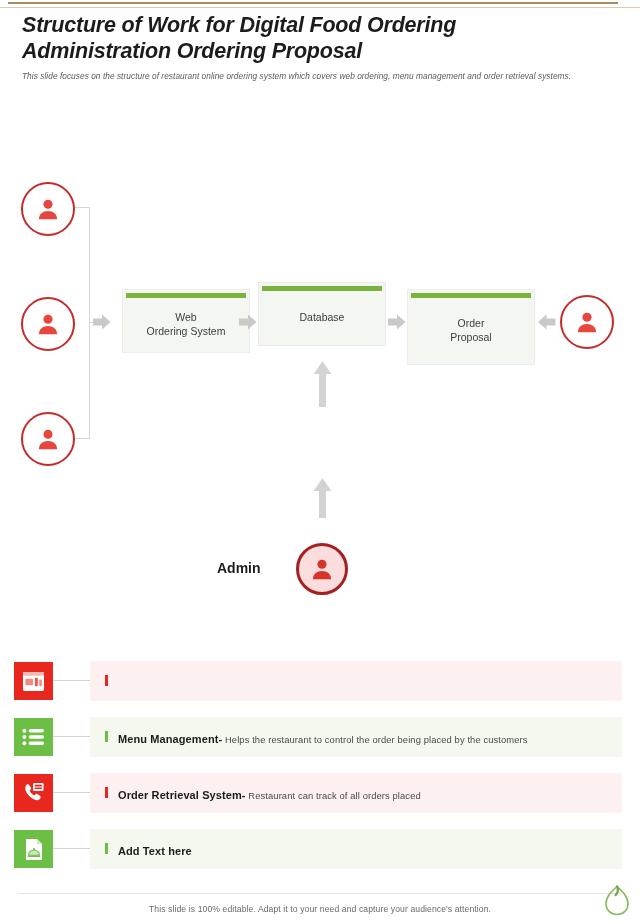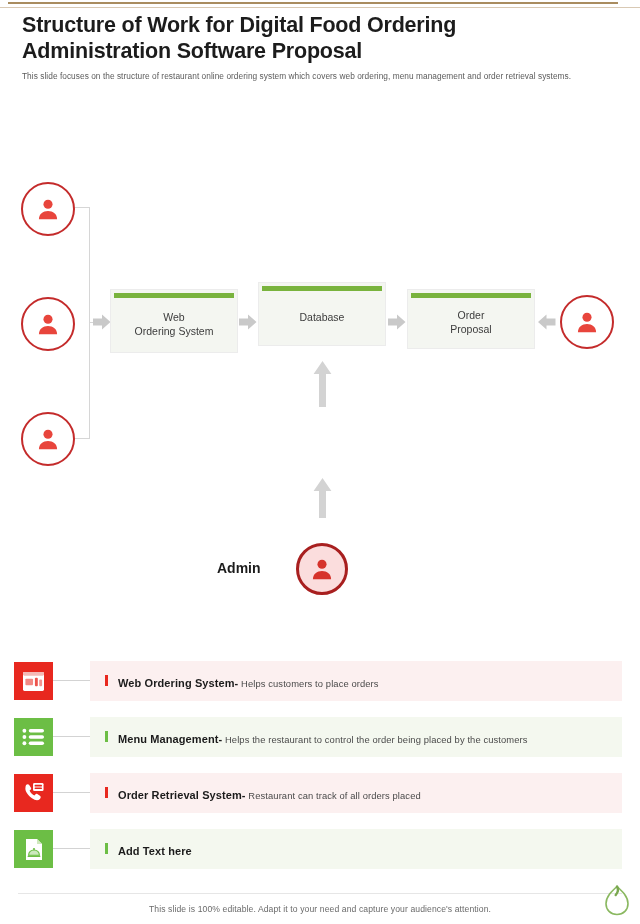--- a/index.html
+++ b/index.html
@@ -10,21 +10,21 @@
     overflow: hidden;
   }
   .slide { position: relative; width: 640px; height: 924px; background: #fff; }
 
   
   .top-rule { position: absolute; left: 0; top: 0; width: 640px; height: 10px; }
   .top-rule .l1 { position: absolute; left: 8px; top: 2px; width: 610px; height: 2px; background: #a98c5f; }
   .top-rule .l2 { position: absolute; left: 0px; top: 7px; width: 640px; height: 1px; background: #d9c9b4; }
 
   
-  .header { position: absolute; left: 22px; top: 12px; width: 600px; }
+  .header { position: absolute; left: 22px; top: 12px; width: 600px; font-style: italic; }
   .title {
     font-size: 21.5px; font-weight: bold; color: #1c1c1c;
     line-height: 26px; letter-spacing: -0.2px;
   }
   .subtitle {
     margin-top: 7px; font-size: 8.3px; color: #5b5b5b;
     line-height: 11.5px; width: 590px; letter-spacing: 0.05px;
   }
 
   
@@ -90,21 +90,21 @@
 <div class="slide">
 
   <div class="top-rule">
     <div class="l1"></div>
     <div class="l2"></div>
   </div>
 
   <div class="header">
     <div class="title">
       <div>Structure of Work for Digital Food Ordering</div>
-      <div>Administration Software Proposal</div>
+      <div>Administration Ordering Proposal</div>
     </div>
     <div class="subtitle">This slide focuses on the structure of restaurant online ordering system which covers web ordering, menu management and order retrieval systems.</div>
   </div>
 
   <div class="diagram">
 
     <div class="conn" style="left:89px; top:57px; width:1px; height:231px;"></div>
     <div class="conn" style="left:49px; top:57px; width:41px; height:1px;"></div>
     <div class="conn" style="left:49px; top:288px; width:41px; height:1px;"></div>
     <div class="conn" style="left:89px; top:172px; width:12px; height:1px;"></div>
@@ -127,21 +127,21 @@
         <path d="M3.6 21.5c0-4.8 3.8-7.6 8.4-7.6s8.4 2.8 8.4 7.6z" fill="#e8453c"></path>
       </svg>
     </div>
 
     <div class="arrow" style="left:93px; top:163px;">
       <svg width="18" height="18" viewBox="0 0 18 18">
         <path d="M0 5.6h9V1.5L17.5 9 9 16.5V12.4H0z" fill="#c9c9c9"></path>
       </svg>
     </div>
 
-    <div class="node" style="left:110px; top:139px; width:128px; height:64px;justify-content:center;">
+    <div class="node" style="left:122px; top:139px; width:128px; height:64px;justify-content:center;">
       <div class="cap"></div>
       <div class="label">
         <div>Web</div>
         <div>Ordering System</div>
       </div>
     </div>
 
     <div class="arrow" style="left:239px; top:163px;">
       <svg width="18" height="18" viewBox="0 0 18 18">
         <path d="M0 5.6h9V1.5L17.5 9 9 16.5V12.4H0z" fill="#c9c9c9"></path>
@@ -154,21 +154,21 @@
         <div>Database</div>
       </div>
     </div>
 
     <div class="arrow" style="left:388px; top:163px;">
       <svg width="18" height="18" viewBox="0 0 18 18">
         <path d="M0 5.6h9V1.5L17.5 9 9 16.5V12.4H0z" fill="#c9c9c9"></path>
       </svg>
     </div>
 
-    <div class="node" style="left:407px; top:139px; width:128px; height:60px;">
+    <div class="node" style="left:407px; top:139px; width:128px; height:76px;">
       <div class="cap"></div>
       <div class="label">
         <div>Order</div>
         <div>Proposal</div>
       </div>
     </div>
 
     <div class="arrow" style="left:538px; top:163px;">
       <svg width="18" height="18" viewBox="0 0 18 18">
         <path d="M17.5 5.6h-9V1.5L0 9l8.5 7.5V12.4h9z" fill="#c9c9c9"></path>
@@ -212,23 +212,20 @@
           <rect x="1" y="1" width="22" height="20" rx="1.5" fill="#fff"></rect>
           <rect x="1" y="1" width="22" height="4" rx="1.5" fill="#f4b9b6"></rect>
           <rect x="3.5" y="8" width="8" height="7" rx="1" fill="#e8281f" opacity="0.55"></rect>
           <rect x="13.5" y="7" width="3" height="9" rx="1" fill="#e8281f" opacity="0.8"></rect>
           <rect x="18" y="9" width="3" height="7" rx="1" fill="#e8281f" opacity="0.5"></rect>
         </svg>
       </div>
       <div class="lline"></div>
       <div class="lbar red">
         <div class="ltick red"></div>
-        <div class="ltext">
-          <span class="ltitle">Web Ordering System-</span><span class="ldesc"> Helps customers to place orders</span>
-        </div>
       </div>
     </div>
 
     <div class="lrow" style="top:64px;padding-left:44px;">
       <div class="lsq green">
         <svg width="23" height="20" viewBox="0 0 24 20">
           <circle cx="2.5" cy="3.5" r="2" fill="#fff"></circle>
           <rect x="7" y="1.6" width="16" height="3.8" rx="1.9" fill="#fff"></rect>
           <circle cx="2.5" cy="10" r="2" fill="#fff"></circle>
           <rect x="7" y="8.1" width="16" height="3.8" rx="1.9" fill="#fff"></rect>

